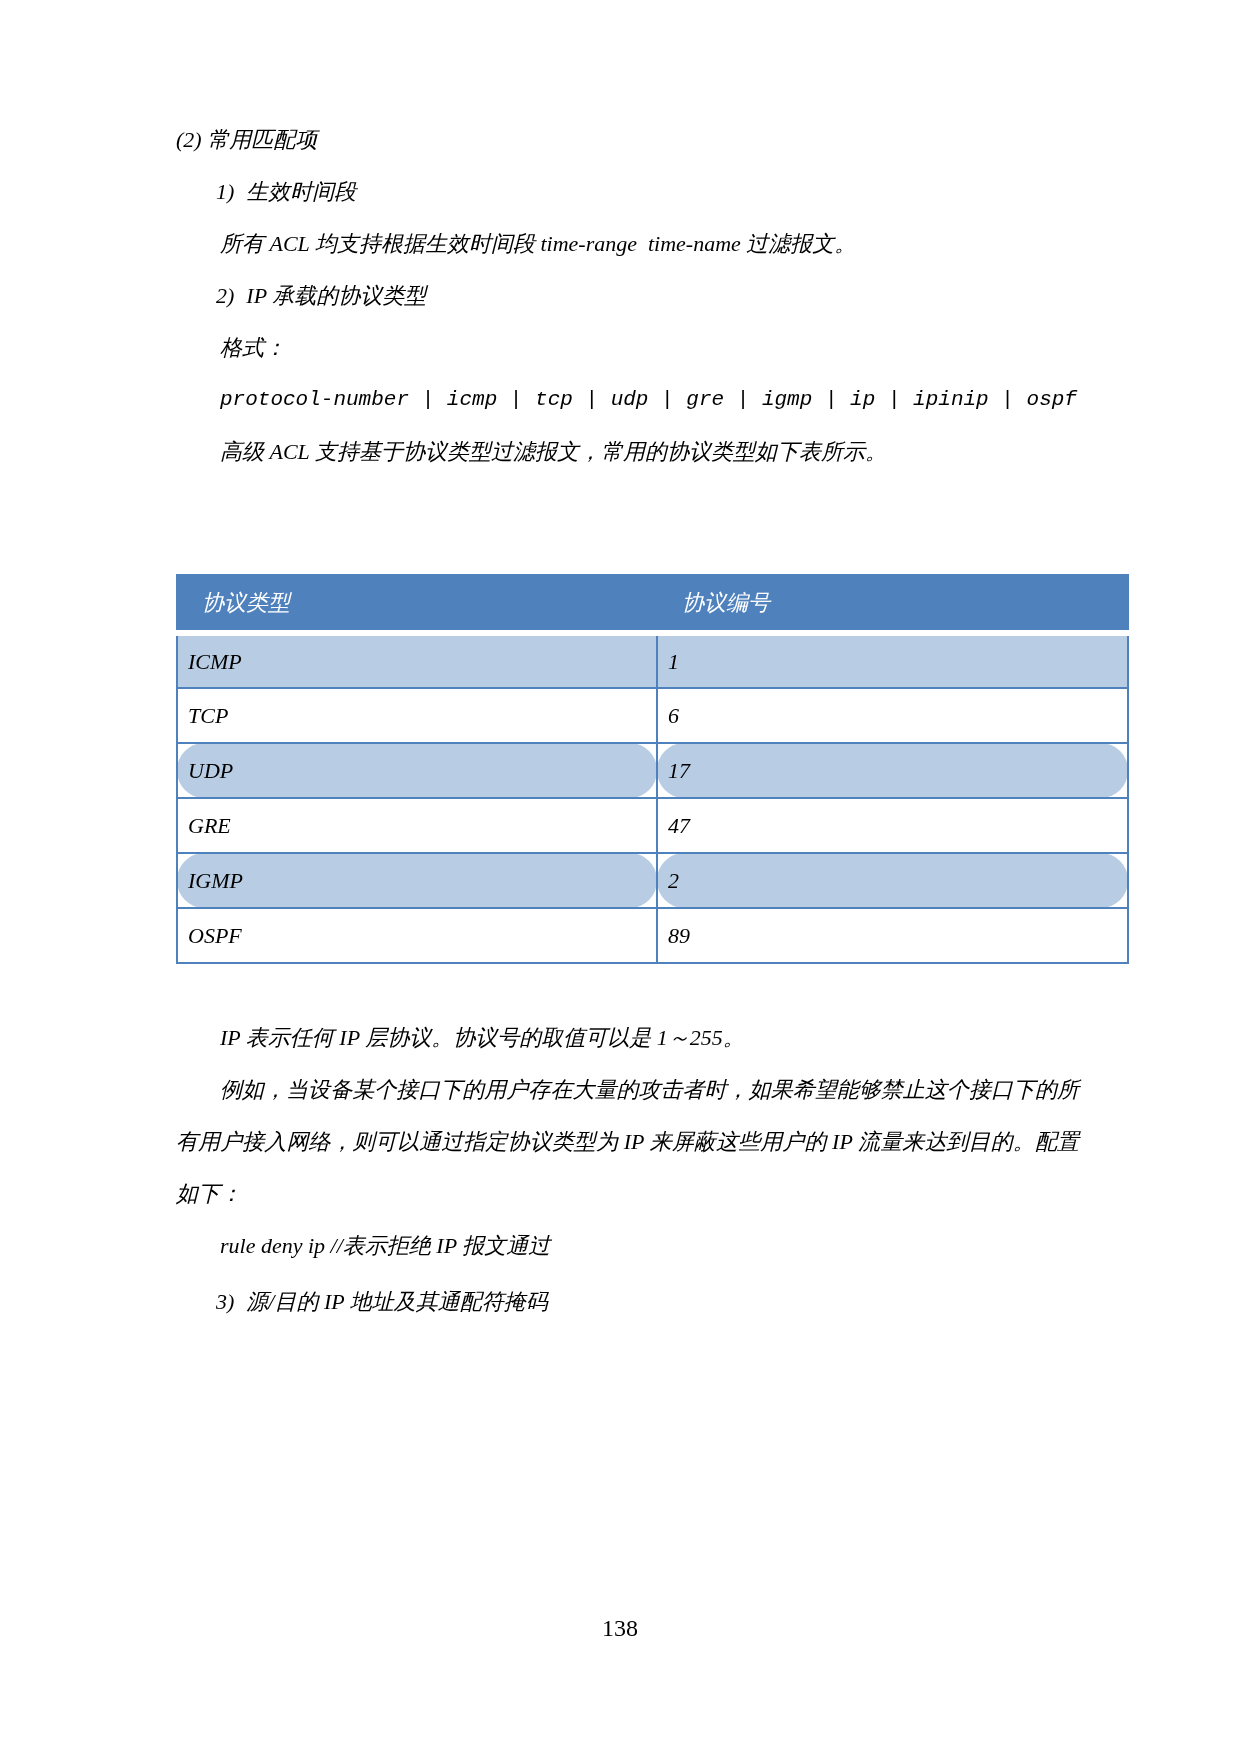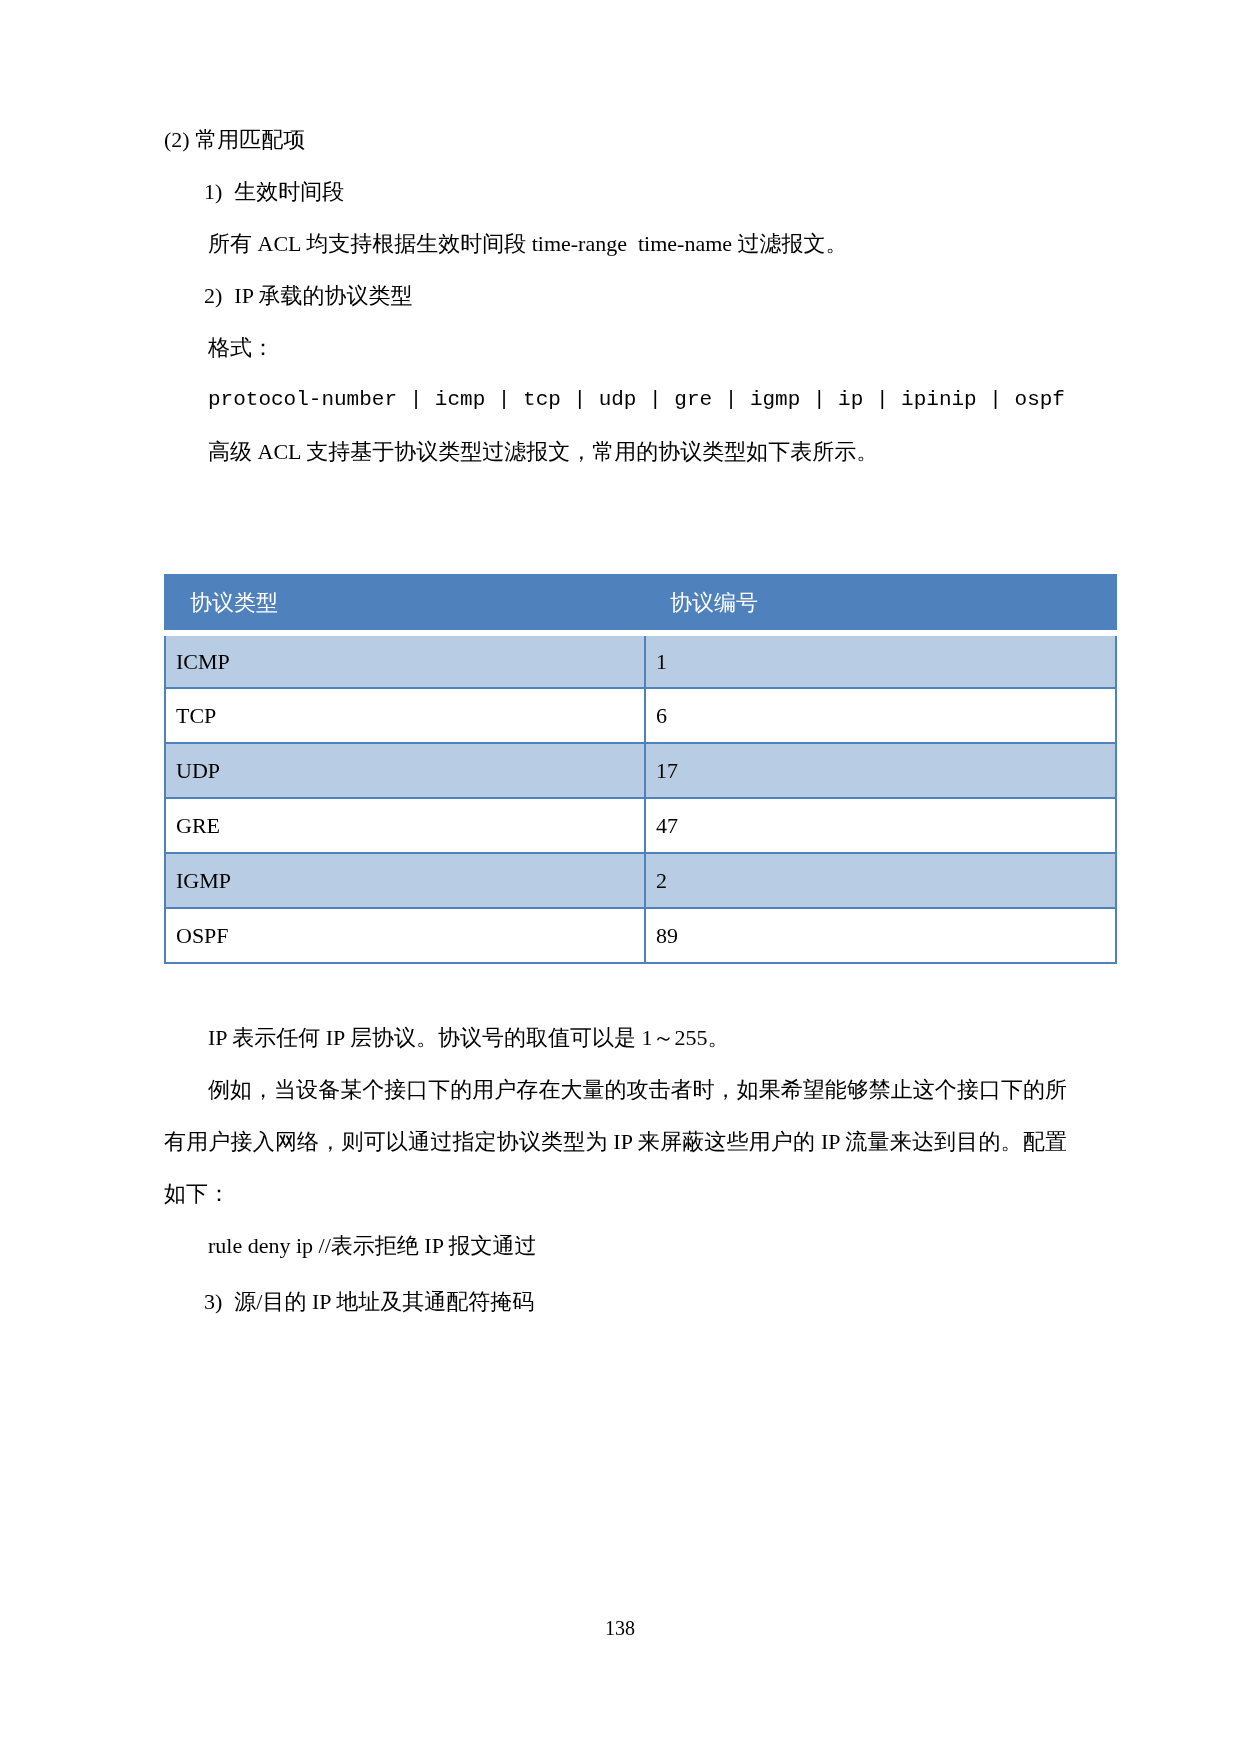--- a/index.html
+++ b/index.html
@@ -19,22 +19,23 @@
     margin: 0 auto;
     background: var(--page-bg, #ffffff);
     font-family: "Liberation Serif", "DejaVu Serif", serif;
     font-size: 22px;
     color: var(--text, #000000);
     overflow: hidden;
   }
   .content {
     position: absolute;
     top: 114px;
-    left: 164px;
+    left: 176px;
     width: 953px;
+    font-style: italic;
   }
   .line { margin: 0; line-height: 52px; }
   .para { width: 903px; text-align: justify; }
   .indent { text-indent: 44px; }
   .prewrap { white-space: pre-wrap; }
   .list-item { margin-left: 40px; }
   .li-label { margin-left: 12px; }
   .code {
     font-family: "Liberation Mono", "DejaVu Sans Mono", monospace;
     font-size: 21px;
@@ -61,33 +62,34 @@
     width: 480px;
     border-right: 2px solid var(--border, #4f81bd);
   }
   .protocol-table td {
     height: 55px;
     padding: 0 0 0 10px;
     font-size: 22px;
   }
   .protocol-table tbody tr + tr td {
     border-top: 2px solid var(--border, #4f81bd);
+    border-radius: 27px;
   }
   .protocol-table tbody tr:nth-child(odd) td {
     background: var(--band-bg, #b8cce4);
   }
   .after-table { margin-top: 48px; }
   .item-3 { margin-top: 4px; }
   .footer {
     position: absolute;
     top: 1615px;
     left: 0;
     right: 0;
     text-align: center;
-    font-size: 20px;
+    font-size: 24px;
     line-height: 26px;
   }
 </style>
 </head>
 <body>
 
 <div class="page">
   <div class="content">
 
     <p class="line">(2) 常用匹配项</p>

